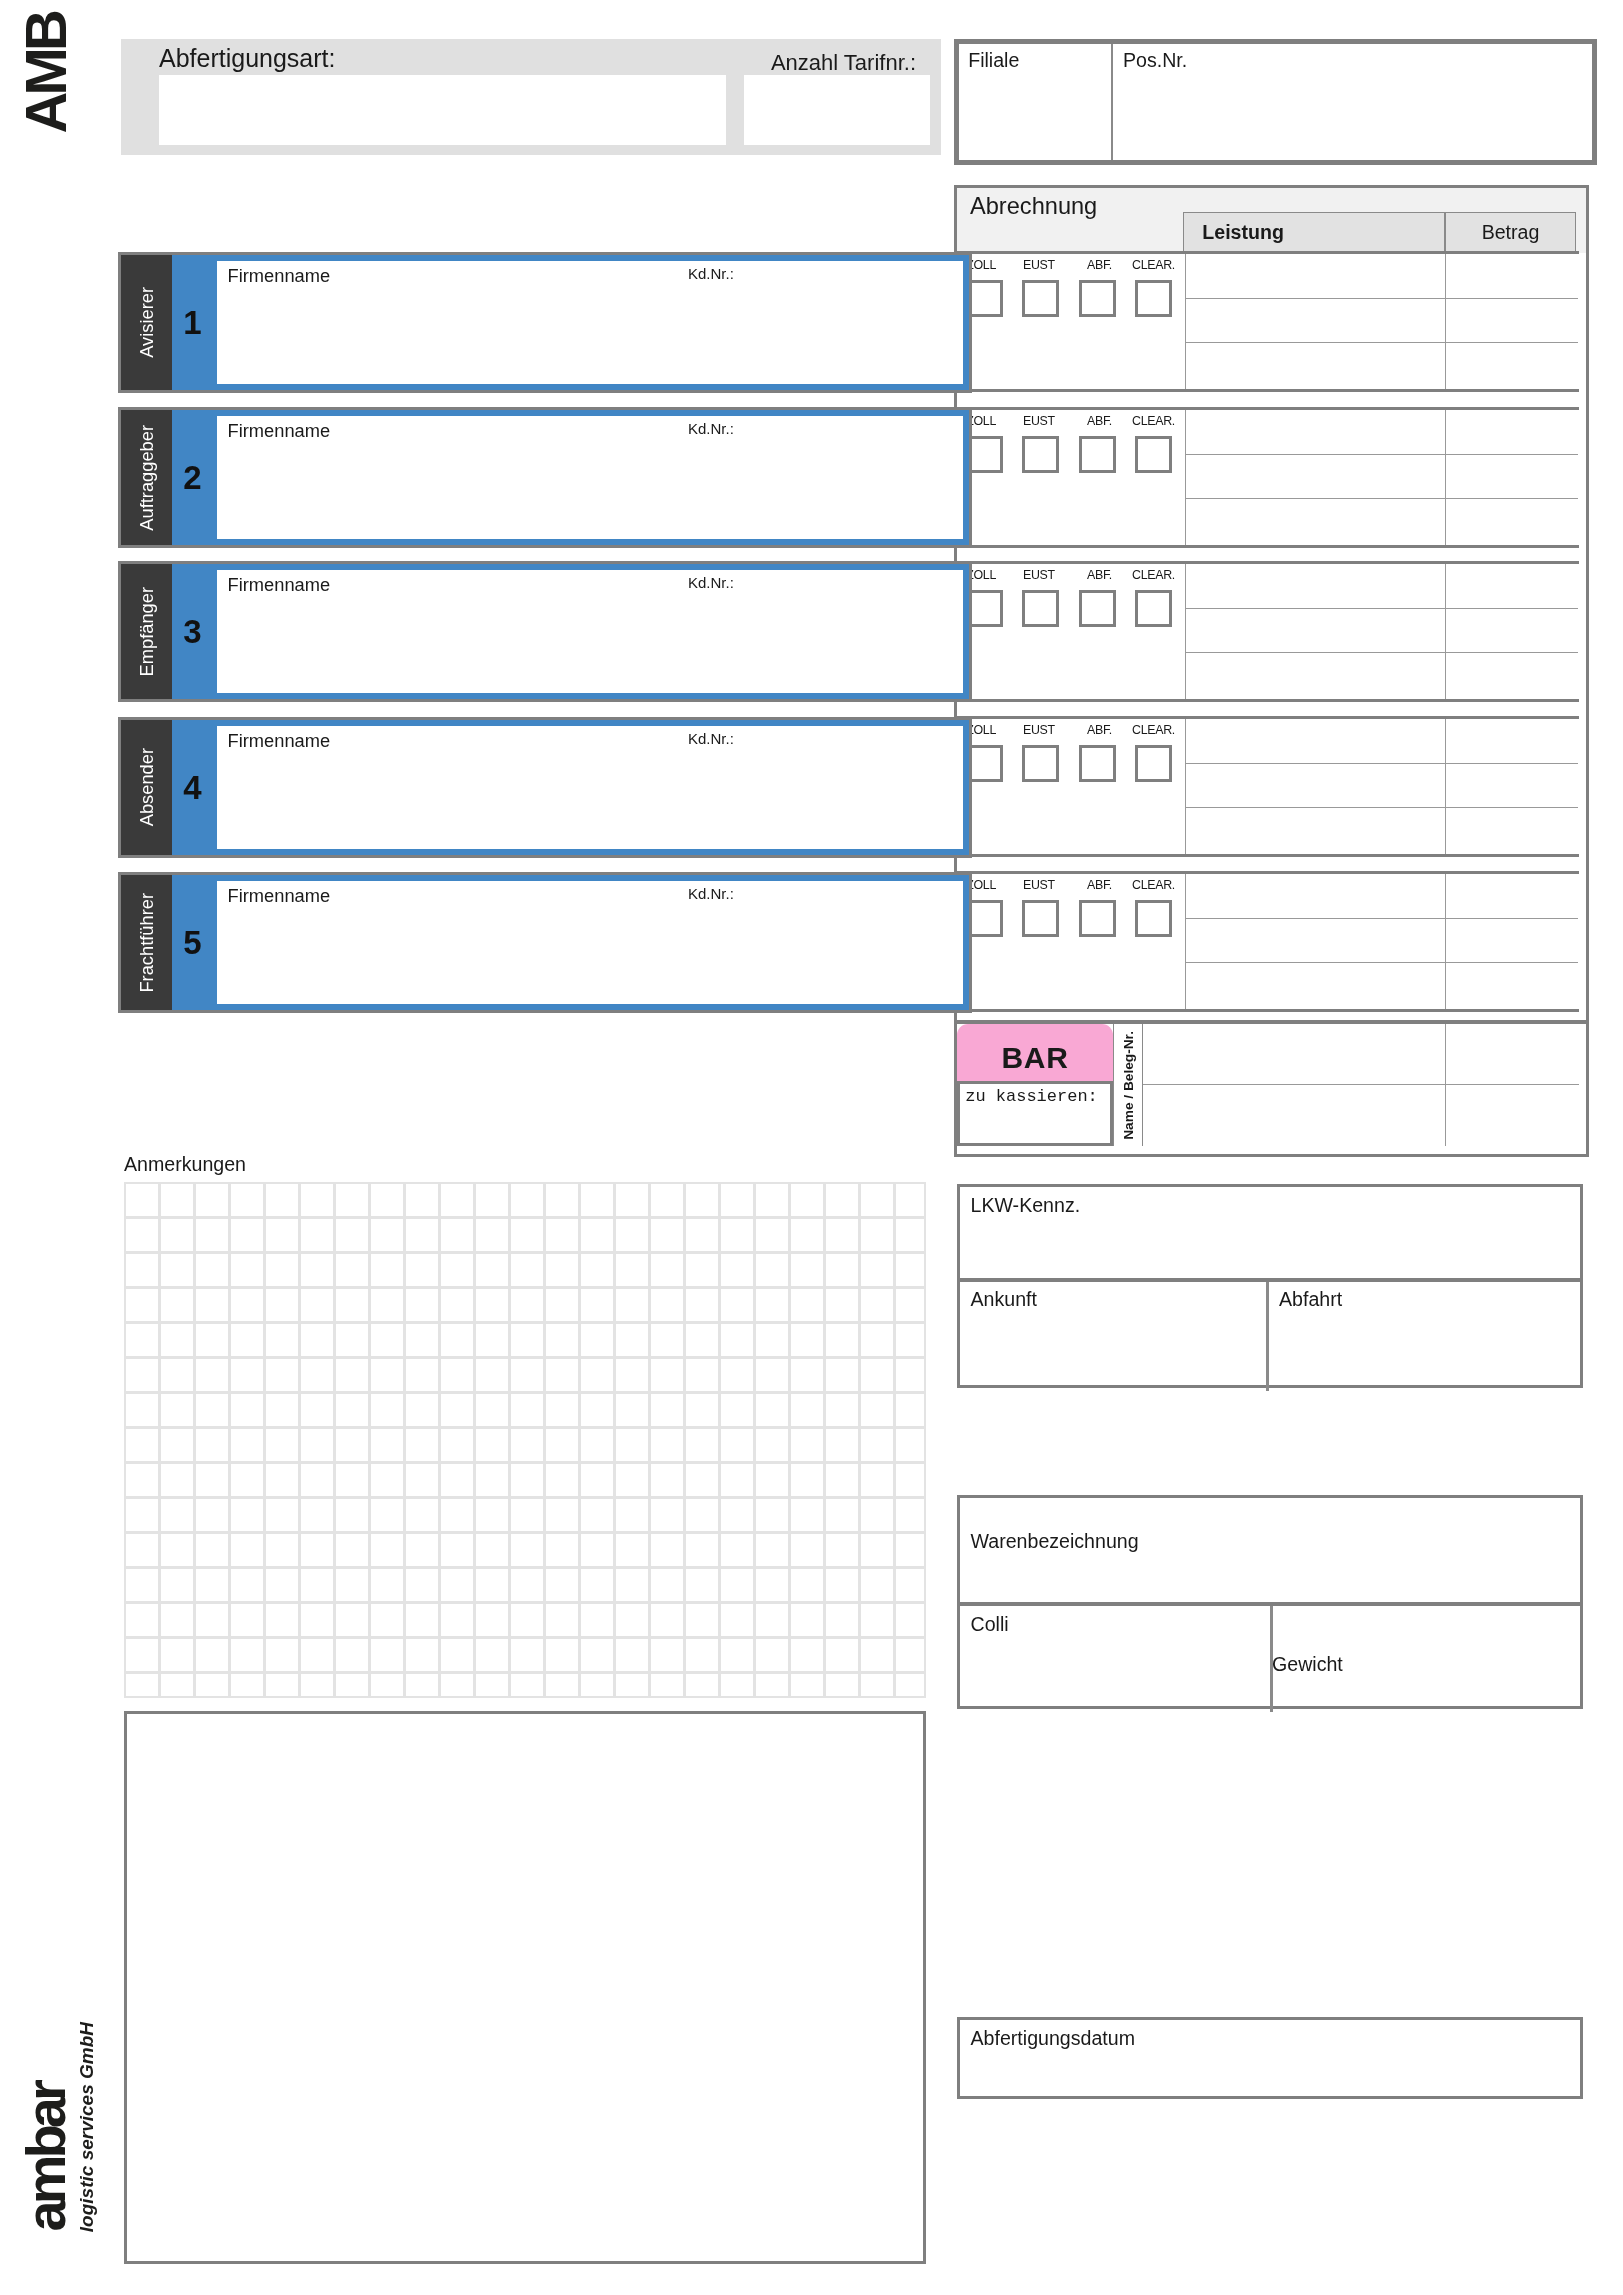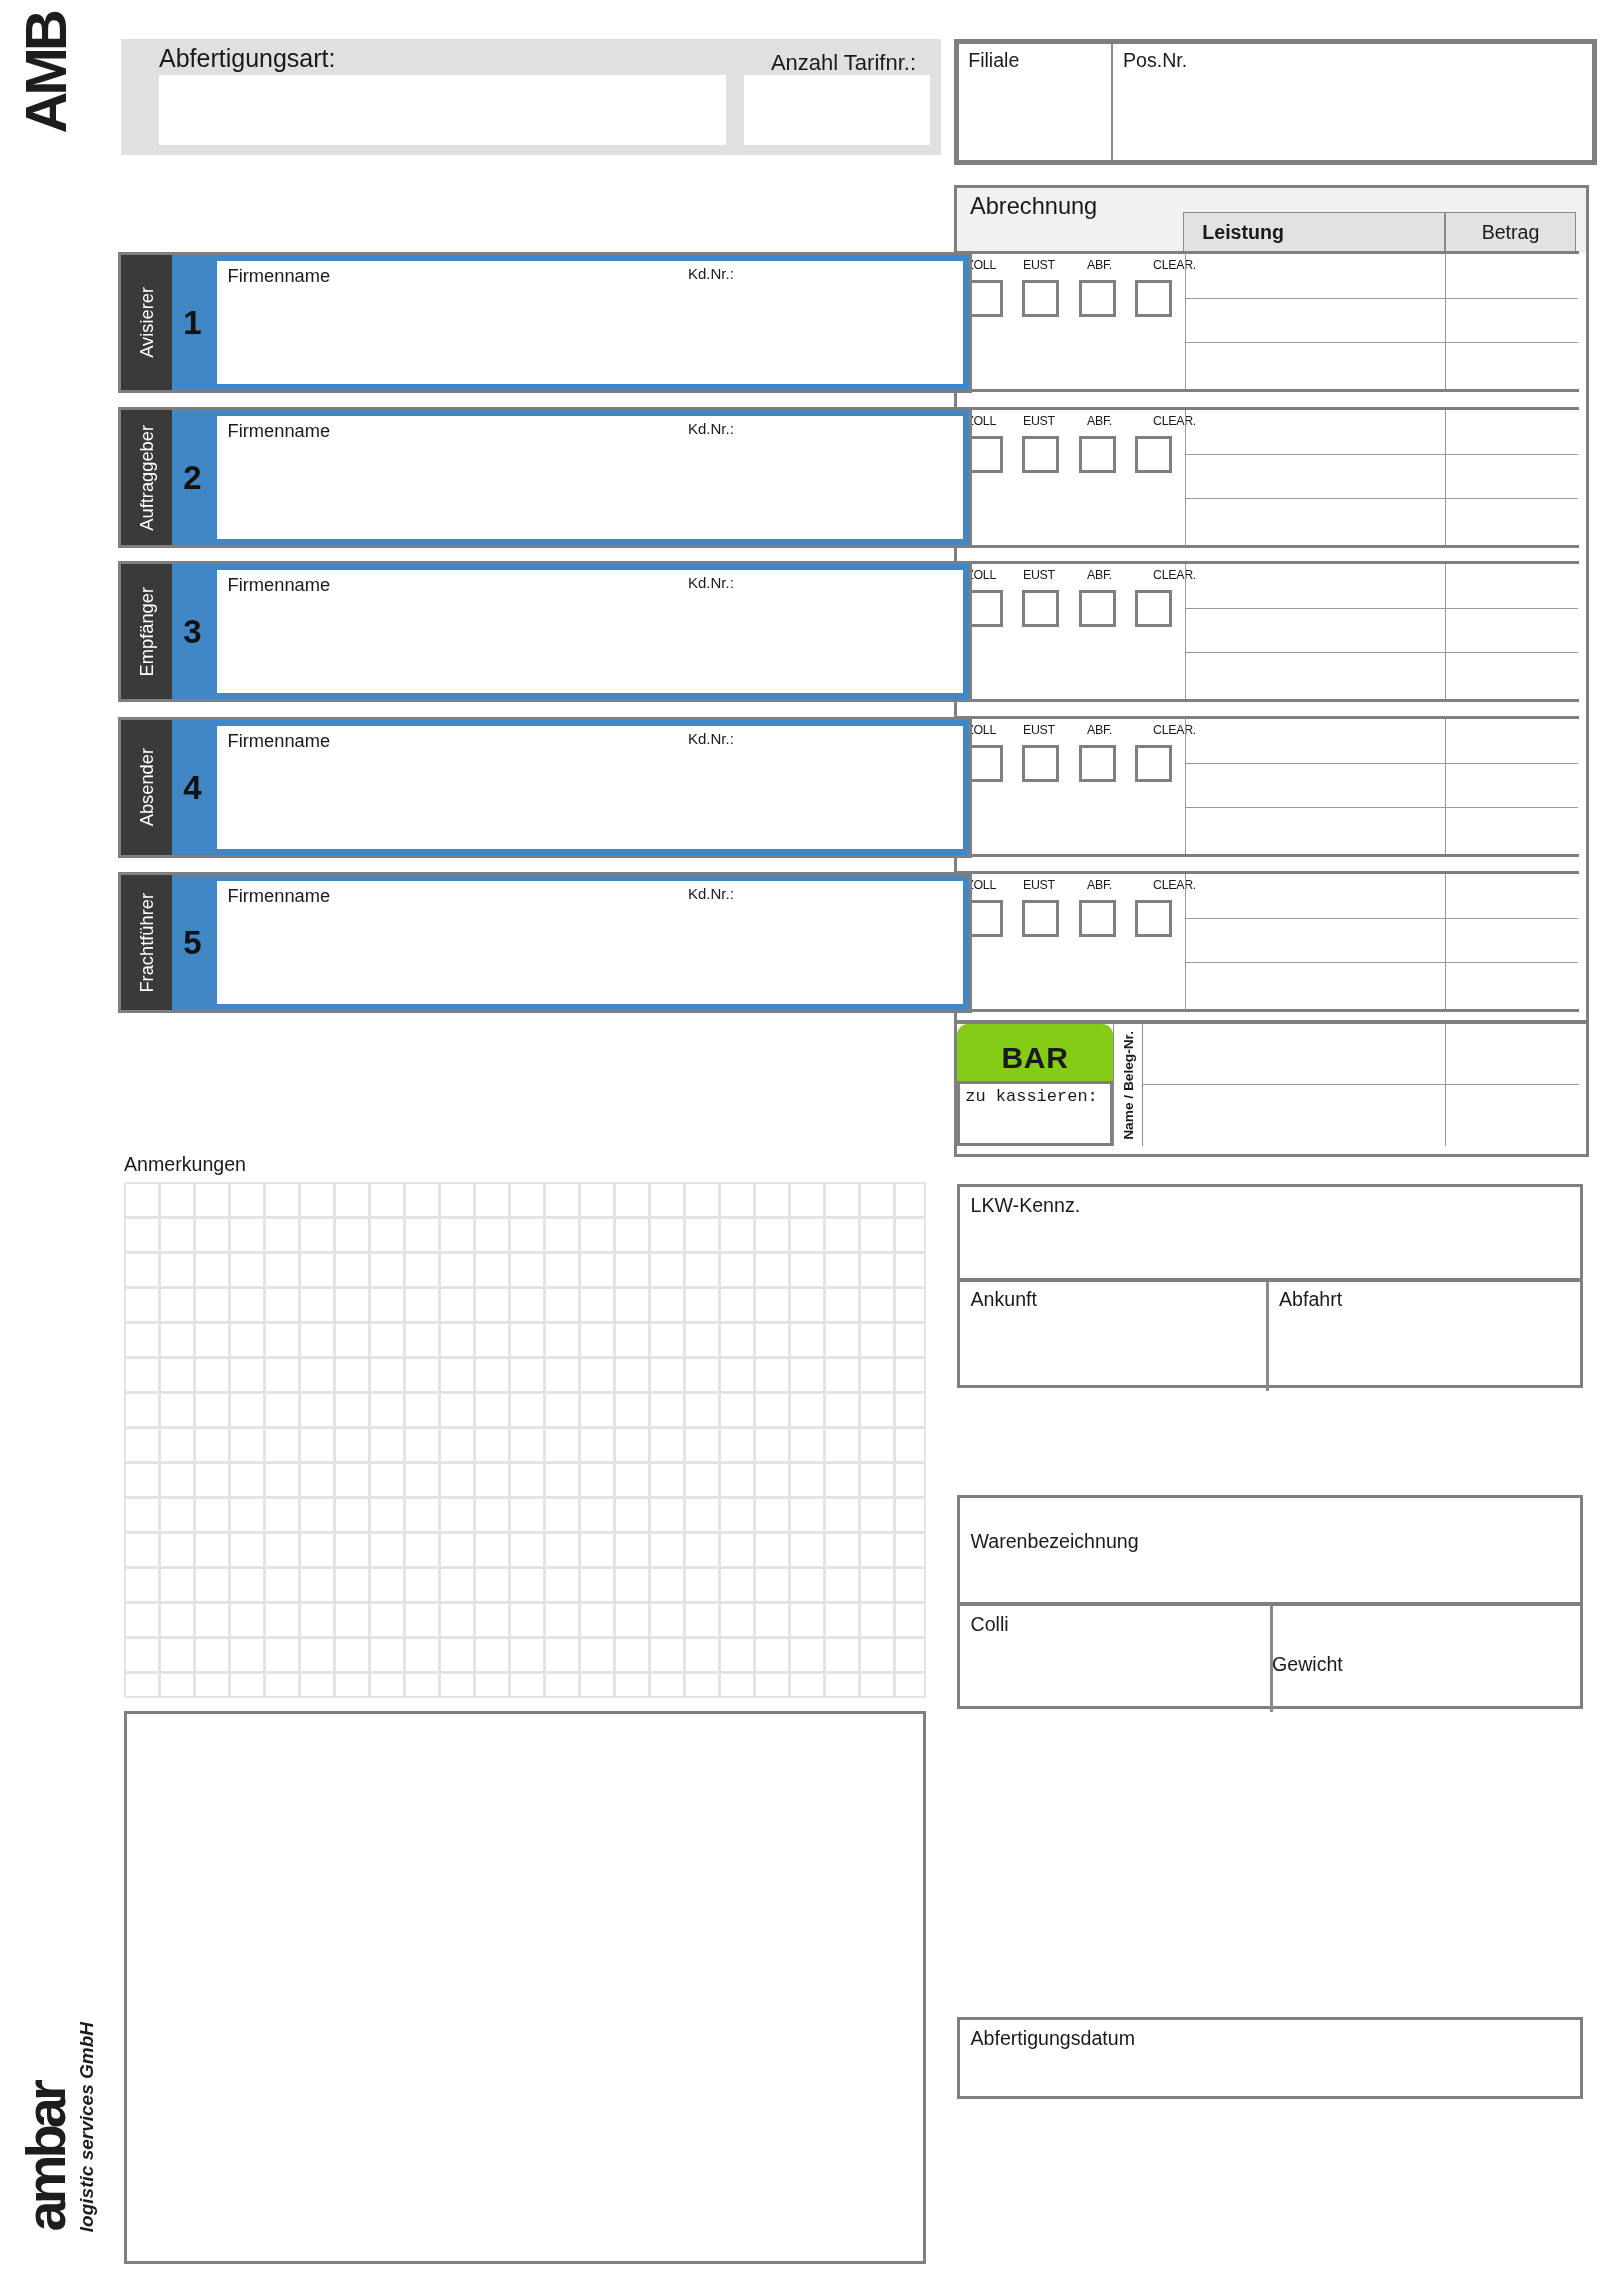--- a/index.html
+++ b/index.html
@@ -27,26 +27,26 @@
             display:flex;align-items:center;padding-left:18.3px;font-size:19.6px;font-weight:bold;}
   .bet-head{left:488px;top:24px;width:131px;height:41px;background:#e2e2e2;border:1.3px solid #8a8a8a;box-sizing:border-box;
             display:flex;align-items:center;justify-content:center;font-size:19.6px;}
   .abr-group{left:0;width:622px;height:141px;border-top:3.9px solid #7f7f7f;border-bottom:3.9px solid #7f7f7f;box-sizing:border-box;background:#fff;}
   .g1{top:63px;} .g2{top:219px;} .g3{top:373px;} .g4{top:528px;} .g5{top:683px;}
   .vline-a{left:228px;top:0;width:1.3px;height:100%;background:#999;}
   .vline-b{left:488px;top:0;width:1.3px;height:100%;background:#999;}
   .hline-1{left:228px;top:44px;width:393px;height:1.3px;background:#999;}
   .hline-2{left:228px;top:88px;width:393px;height:1.3px;background:#999;}
   .cb-label{top:3.9px;font-size:12.4px;letter-spacing:-0.3px;}
-  .cbl-0{left:9.2px;} .cbl-1{left:66px;} .cbl-2{left:130px;} .cbl-3{left:196px;}
+  .cbl-0{left:9.2px;} .cbl-1{left:66px;} .cbl-2{left:130px;} .cbl-3{left:175px;}
   .cb{top:26px;width:37px;height:37px;border:3.9px solid #7f7f7f;box-sizing:border-box;background:#fff;}
   .cb-0{left:8.5px;} .cb-1{left:65px;} .cb-2{left:122px;} .cb-3{left:178px;}
   
   .bar-topline{left:0;top:832px;width:100%;height:3.9px;background:#7f7f7f;}
-  .bar-box{left:0;top:836px;width:156px;height:68px;background:#84cc16;display:flex;align-items:center;justify-content:center;border-radius:11px;}
+  .bar-box{left:0;top:836px;width:156px;height:68px;background:#f9a8d4;display:flex;align-items:center;justify-content:center;border-radius:11px;}
   .bar-box span{font-size:30px;font-weight:bold;letter-spacing:0.7px;}
   .kass-box{left:0;top:893px;width:156px;height:65px;border:3.9px solid #7f7f7f;box-sizing:border-box;background:#fff;font-family:Liberation Mono, monospace;}
   .kass-label{left:5.2px;top:2.6px;font-size:17px;}
   .name-strip{left:156px;top:836px;width:30px;height:122px;border-left:1.3px solid #8a8a8a;border-right:1.3px solid #8a8a8a;
               box-sizing:border-box;background:#fff;display:flex;align-items:center;justify-content:center;}
   .name-strip span{font-size:13.7px;font-weight:bold;white-space:nowrap;}
   .bar-rows{left:186px;top:836px;width:436px;height:122px;}
   .bar-hline{left:0;top:60px;width:100%;height:1.3px;background:#999;}
   .bar-vline{left:302px;top:0;width:1.3px;height:100%;background:#999;}
   

